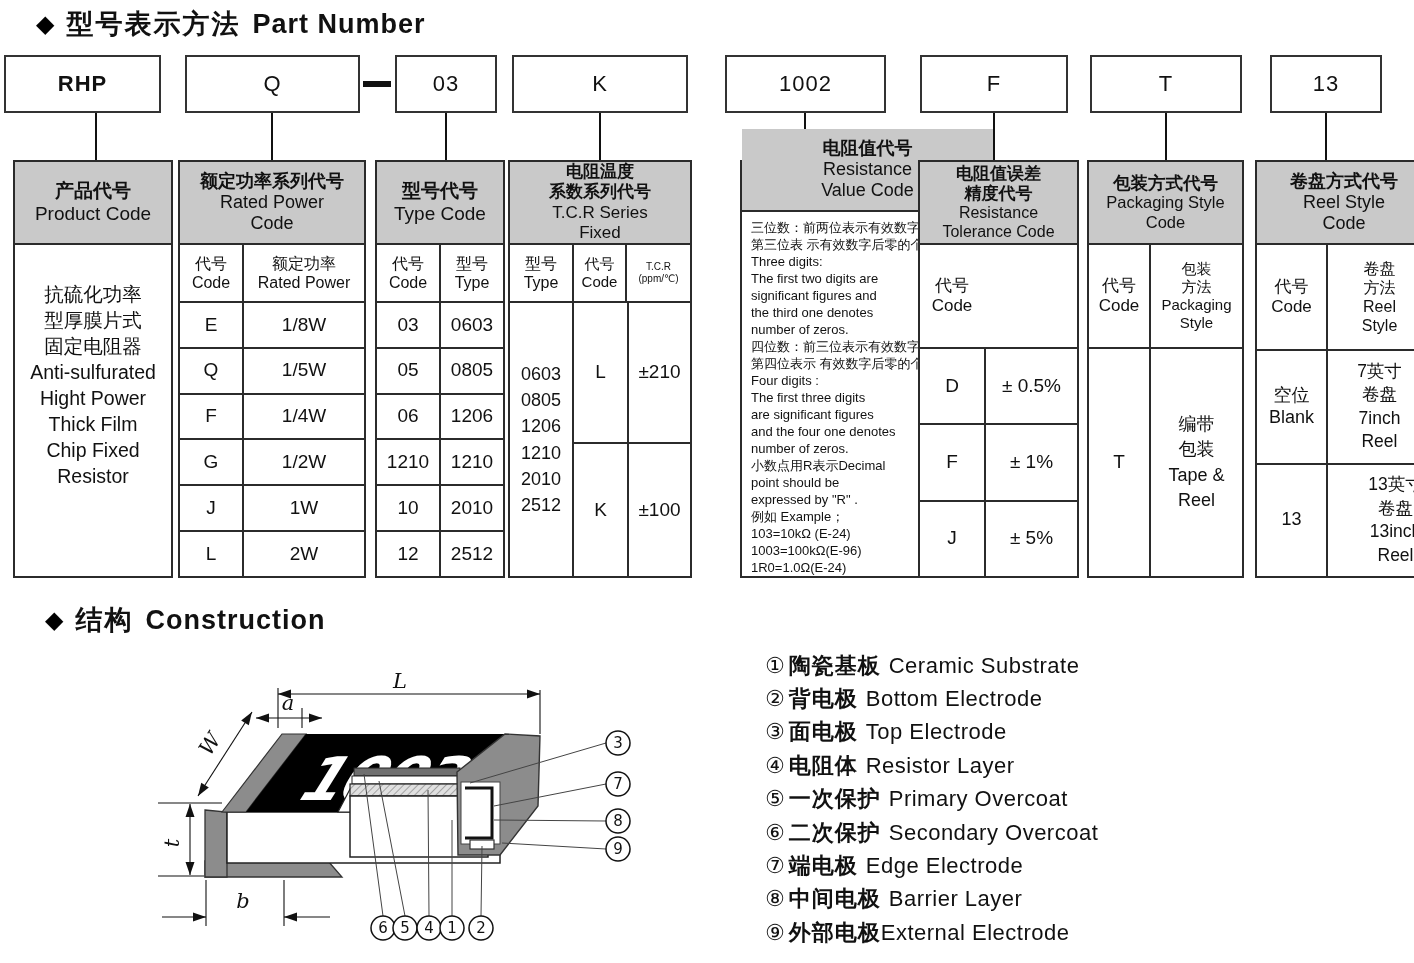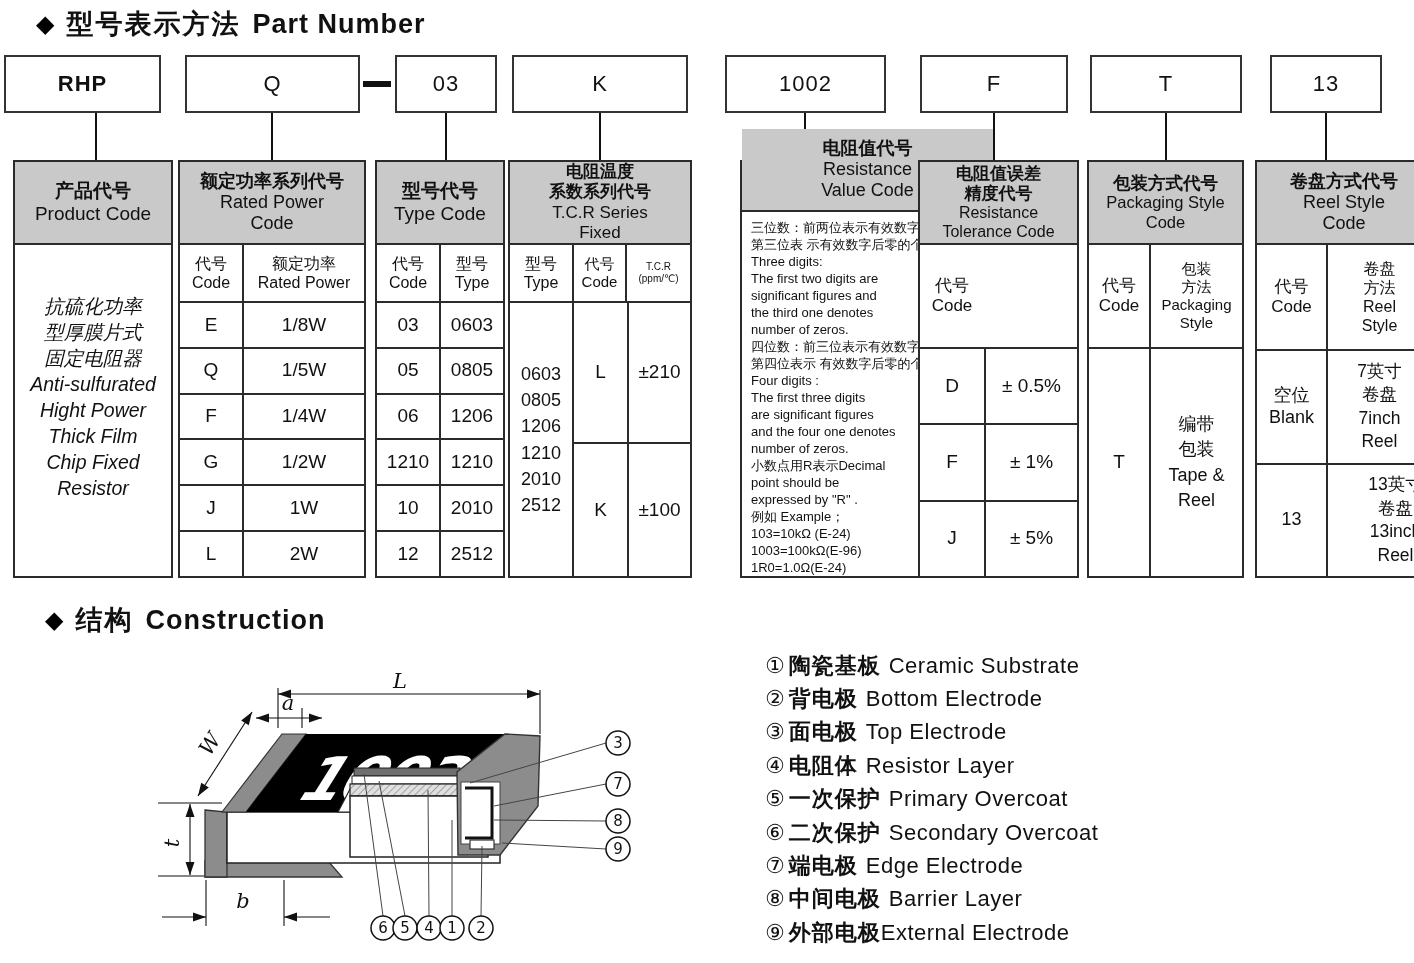--- a/index.html
+++ b/index.html
@@ -27,22 +27,22 @@
   .col-header .zh { font-weight:bold; }
   .tblbody { flex:1; display:flex; flex-direction:column; }
   .tr { display:flex; flex:1; border-top:2px solid #2b2b2b; }
   .tr.subhead { flex:0 0 56px; border-top:none; }
   .td { display:flex; flex-direction:column; align-items:center; justify-content:center;
         text-align:center; white-space:pre-line; line-height:1.2; }
   .td + .td { border-left:2px solid #2b2b2b; }
   .val { font-size:19px; }
   .sub { font-size:16px; }
 
-  .prod-body { flex:1; padding-top:48px; text-align:center; white-space:pre-line;
-               font-size:19.5px; line-height:26px;font-style:italic; }
+  .prod-body { flex:1; padding-top:36px; text-align:center; white-space:pre-line;
+               font-size:19.5px; line-height:26px; }
 
   .rv-body { flex:1; padding:7px 6px 0 9px; font-size:13px; line-height:17px;
              white-space:pre-line; text-align:left; }
 
   .legend { position:absolute; left:765px; top:649px; list-style:none; }
   .legend li { height:33.4px; display:flex; align-items:center; font-size:22px; }
   .legend .num { margin-right:4px; font-size:22px; }
   .legend .zh { font-weight:600; margin-right:8px; letter-spacing:1px; }
   .legend .en { letter-spacing:0.5px; }
 

